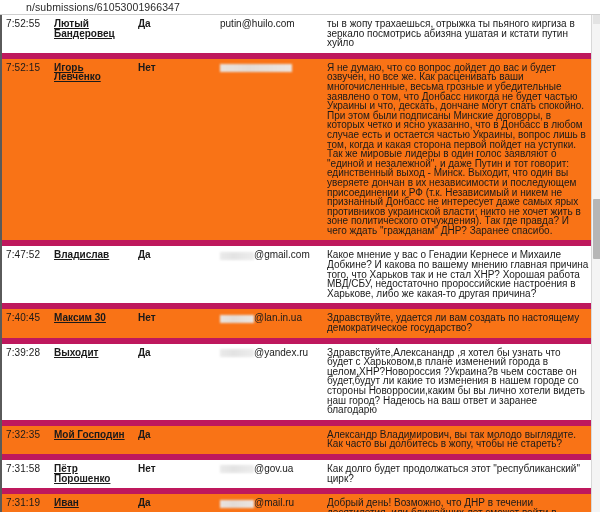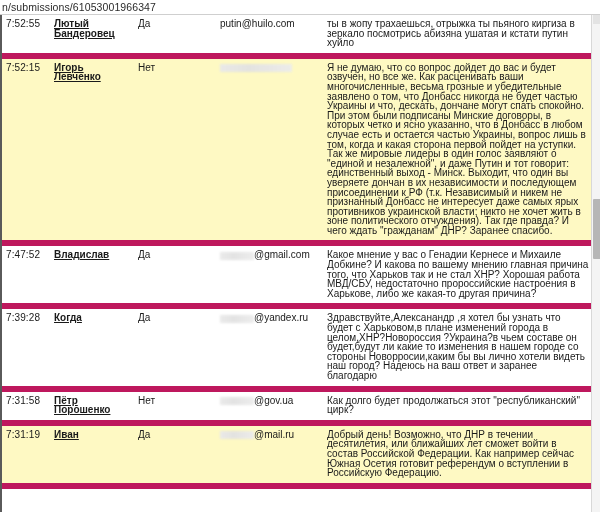--- a/index.html
+++ b/index.html
@@ -7,20 +7,21 @@
     margin: 0; padding: 0;
     width: 600px; height: 512px;
     background: #ffffff;
     font-family: "Liberation Sans", sans-serif;
     overflow: hidden;
   }
   #app {
     position: relative;
     width: 600px; height: 512px;
     background: #ffffff;
+    padding-left: 24px;
   }
   
   .urlbar {
     height: 14px;
     background: #ffffff;
     display: flex;
     align-items: center;
     padding: 0 2px;
   }
   .urlbar .url {
@@ -48,21 +49,21 @@
     background: #5a5a5a;
     z-index: 5;
   }
   table.grid {
     width: 591px;
     border-collapse: collapse;
     table-layout: fixed;
     margin-left: 2px;
   }
   table.grid tr { background: #ffffff; }
-  table.grid tr.alt { background: #fef9c3; margin-left: 23px; }
+  table.grid tr.alt { background: #f97316; margin-left: 23px; }
   table.grid td {
     vertical-align: top;
     border-bottom: 6px solid #be185d;
     padding: 4px 4px 5px 4px;
     font-size: 10px;
     line-height: 9.6px;
     color: #1a1a1a;
     word-wrap: break-word;
     overflow-wrap: break-word;
   }
@@ -82,21 +83,21 @@
   }
   td.name {
     font-size: 7.6px;
     font-weight: bold;
     color: #101010;
     padding-left: 6px;
     text-decoration: underline;
   }
   td.ans {
     font-size: 7.6px;
-    font-weight: normal;
+    font-weight: bold;
     color: #101010;
     padding-left: 6px;
   }
   td.mail {
     font-size: 7.6px;
     color: #1d1d1d;
     text-align: left;
     padding-right: 4px;
     white-space: nowrap;
     position: relative;
@@ -174,26 +175,40 @@
             <td class="mail"><span class="redact" style="width: 72px;"></span><span></span></td>
             <td class="msg">Я не думаю, что со вопрос дойдет до вас и будет озвучен, но все же. Как расценивать ваши многочисленные, весьма грозные и убедительные заявлено о том, что Донбасс никогда не будет частью Украины и что, дескать, дончане могут спать спокойно. При этом были подписаны Минские договоры, в которых четко и ясно указанно, что в Донбасс в любом случае есть и остается частью Украины, вопрос лишь в том, когда и какая сторона первой пойдет на уступки. Так же мировые лидеры в один голос заявляют о "единой и незалежной", и даже Путин и тот говорит: единственный выход - Минск. Выходит, что один вы уверяете дончан в их независимости и последующем присоединении к РФ (т.к. Независимый и никем не признанный Донбасс не интересует даже самых ярых противников украинской власти; никто не хочет жить в зоне политического отчуждения). Так где правда? И чего ждать "гражданам" ДНР? Заранее спасибо.</td>
           </tr>
           <tr>
             <td class="time">7:47:52</td>
             <td class="name">Владислав</td>
             <td class="ans">Да</td>
             <td class="mail"><span class="redact" style="width: 34px;"></span><span>@gmail.com</span></td>
             <td class="msg">Какое мнение у вас о Генадии Кернесе и Михаиле Добкине? И какова по вашему мнению главная причина того, что Харьков так и не стал ХНР? Хорошая работа МВД/СБУ, недостаточно пророссийские настроения в Харькове, либо же какая-то другая причина?</td>
           </tr>
+          <tr class="alt">
+            <td class="time">7:40:45</td>
+            <td class="name">Максим 30</td>
+            <td class="ans">Нет</td>
+            <td class="mail"><span class="redact" style="width: 34px;"></span><span>@lan.in.ua</span></td>
+            <td class="msg">Здравствуйте, удается ли вам создать по настоящему демократическое государство?</td>
+          </tr>
           <tr>
             <td class="time">7:39:28</td>
-            <td class="name">Когда</td>
+            <td class="name">Выходит</td>
             <td class="ans">Да</td>
             <td class="mail"><span class="redact" style="width: 34px;"></span><span>@yandex.ru</span></td>
             <td class="msg">Здравствуйте,Алексанандр ,я хотел бы узнать что будет с Харьковом,в плане изменений города в целом,ХНР?Новороссия ?Украина?в чьем составе он будет,будут ли какие то изменения в нашем городе со стороны Новорросии,каким бы вы лично хотели видеть наш город? Надеюсь на ваш ответ и заранее благодарю</td>
+          </tr>
+          <tr class="alt">
+            <td class="time">7:32:35</td>
+            <td class="name">Мой Господин</td>
+            <td class="ans">Да</td>
+            <td class="mail"><span></span></td>
+            <td class="msg">Александр Владимирович, вы так молодо выглядите. Как часто вы долбитесь в жопу, чтобы не стареть?</td>
           </tr>
           <tr>
             <td class="time">7:31:58</td>
             <td class="name">Пётр Порошенко</td>
             <td class="ans">Нет</td>
             <td class="mail"><span class="redact" style="width: 34px;"></span><span>@gov.ua</span></td>
             <td class="msg">Как долго будет продолжаться этот "республиканский" цирк?</td>
           </tr>
           <tr class="alt">
             <td class="time">7:31:19</td>

